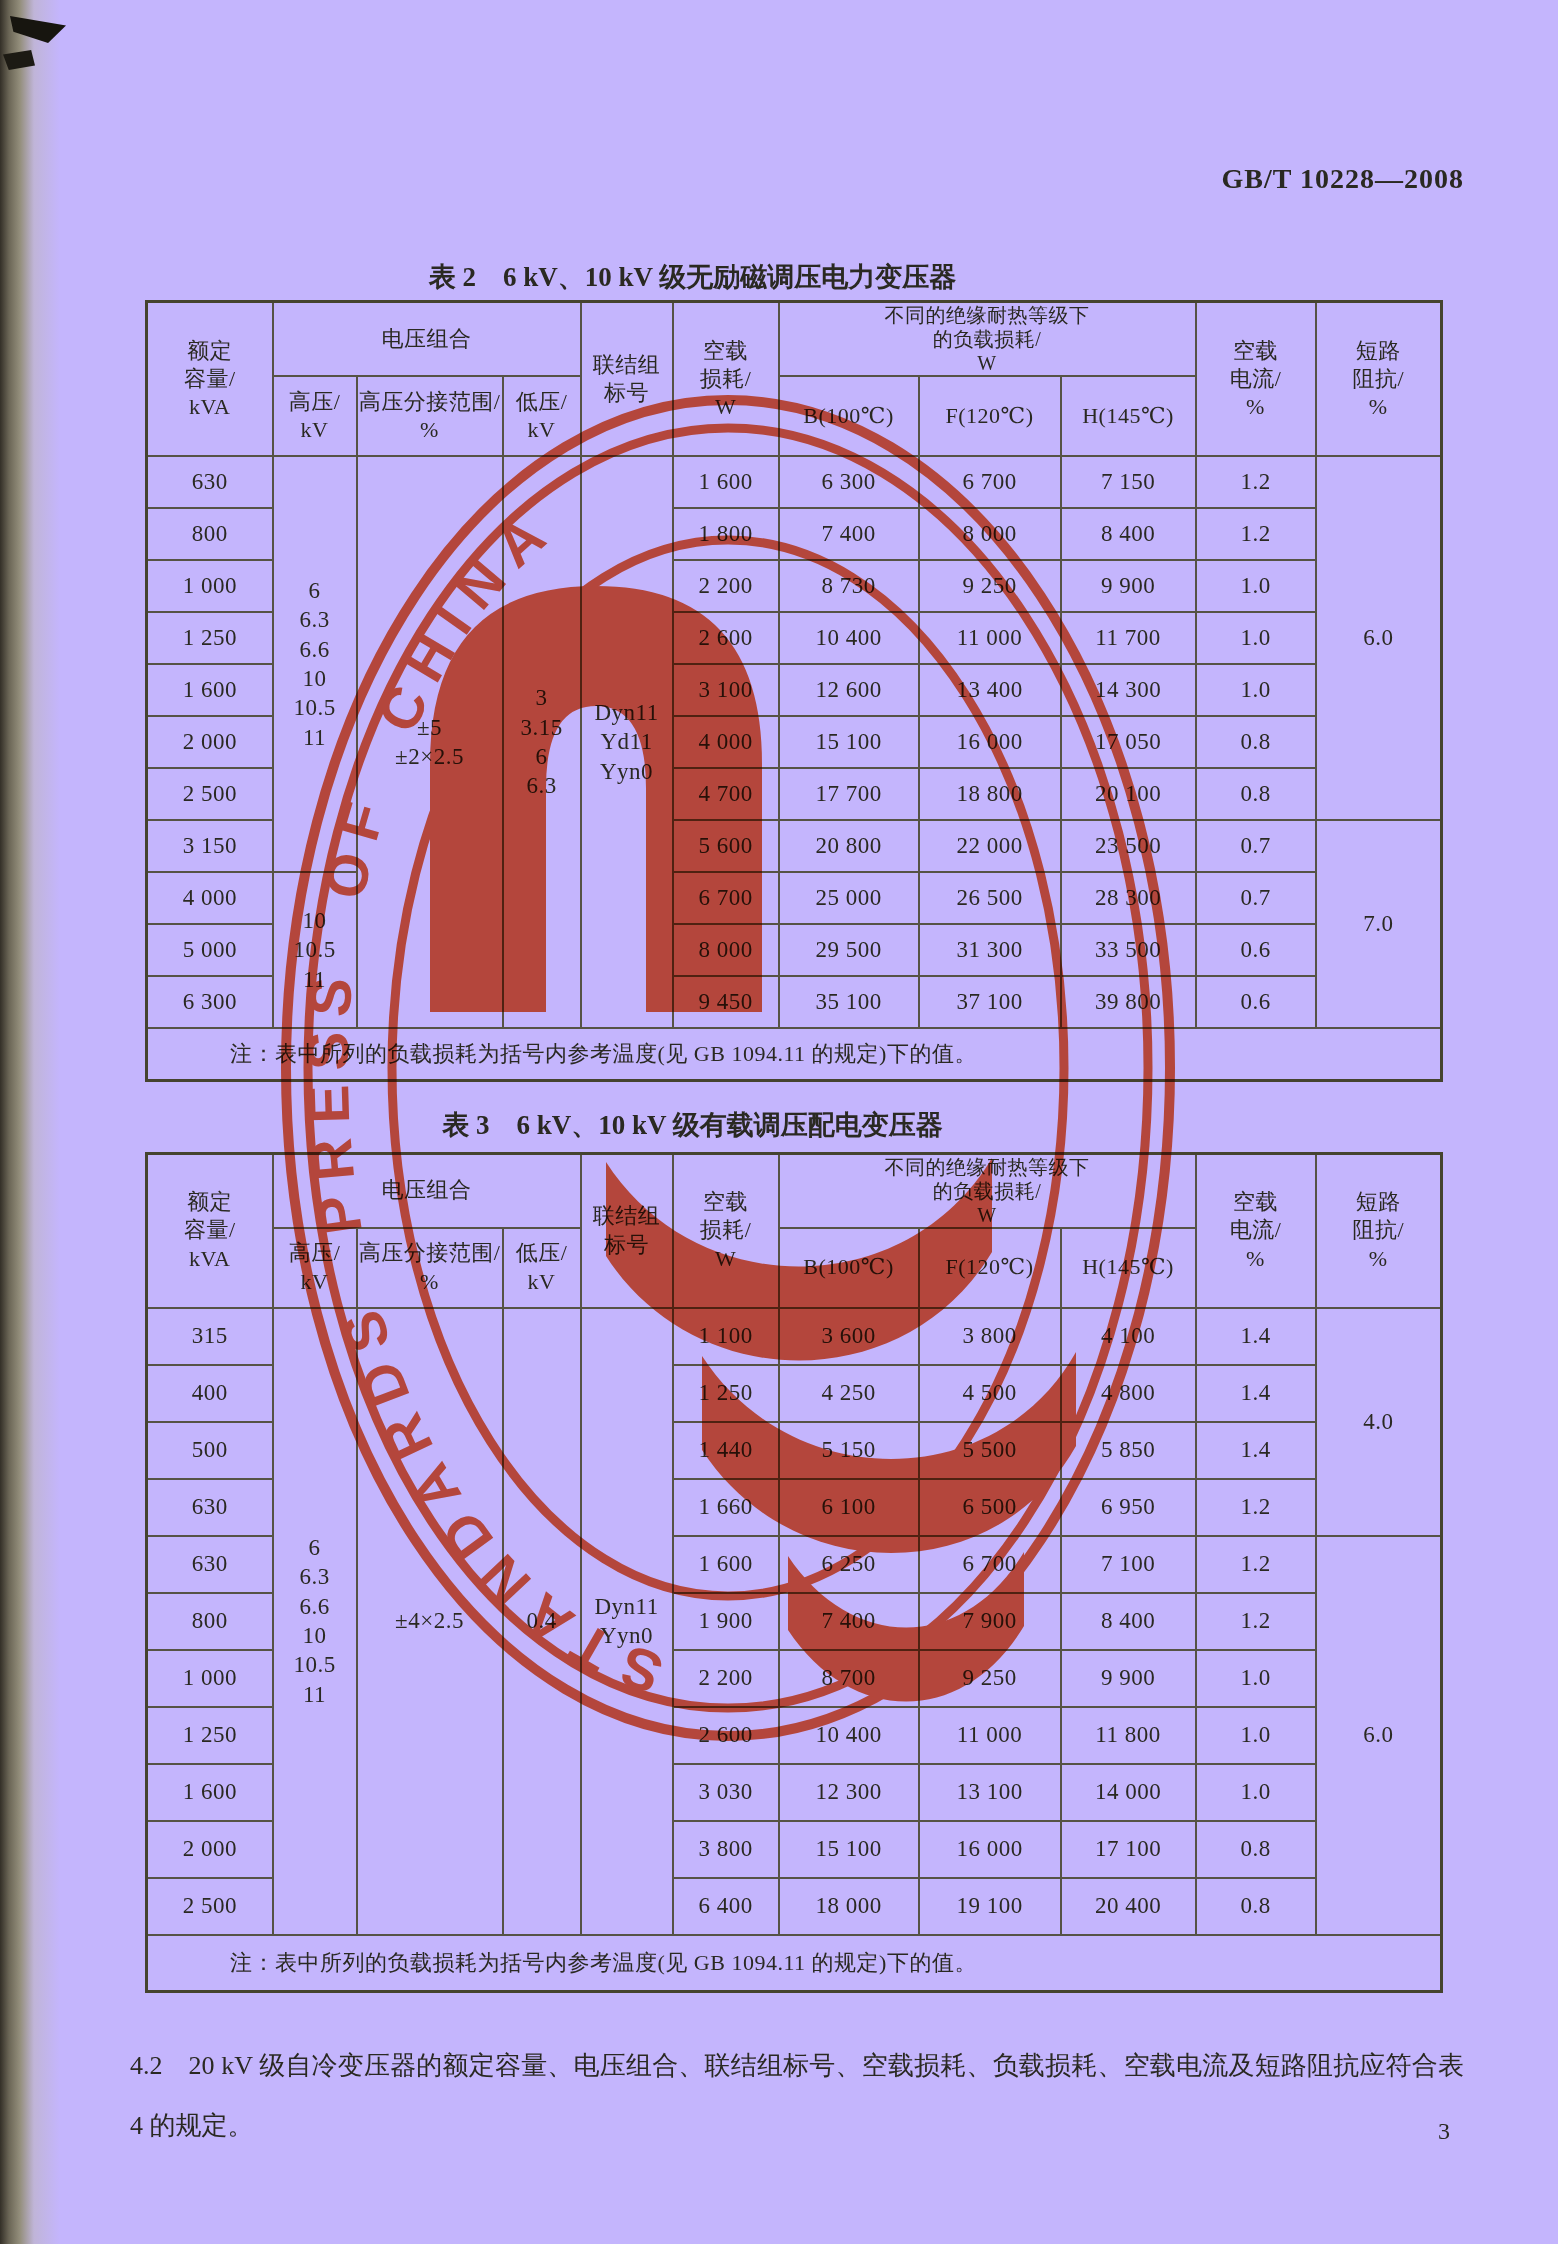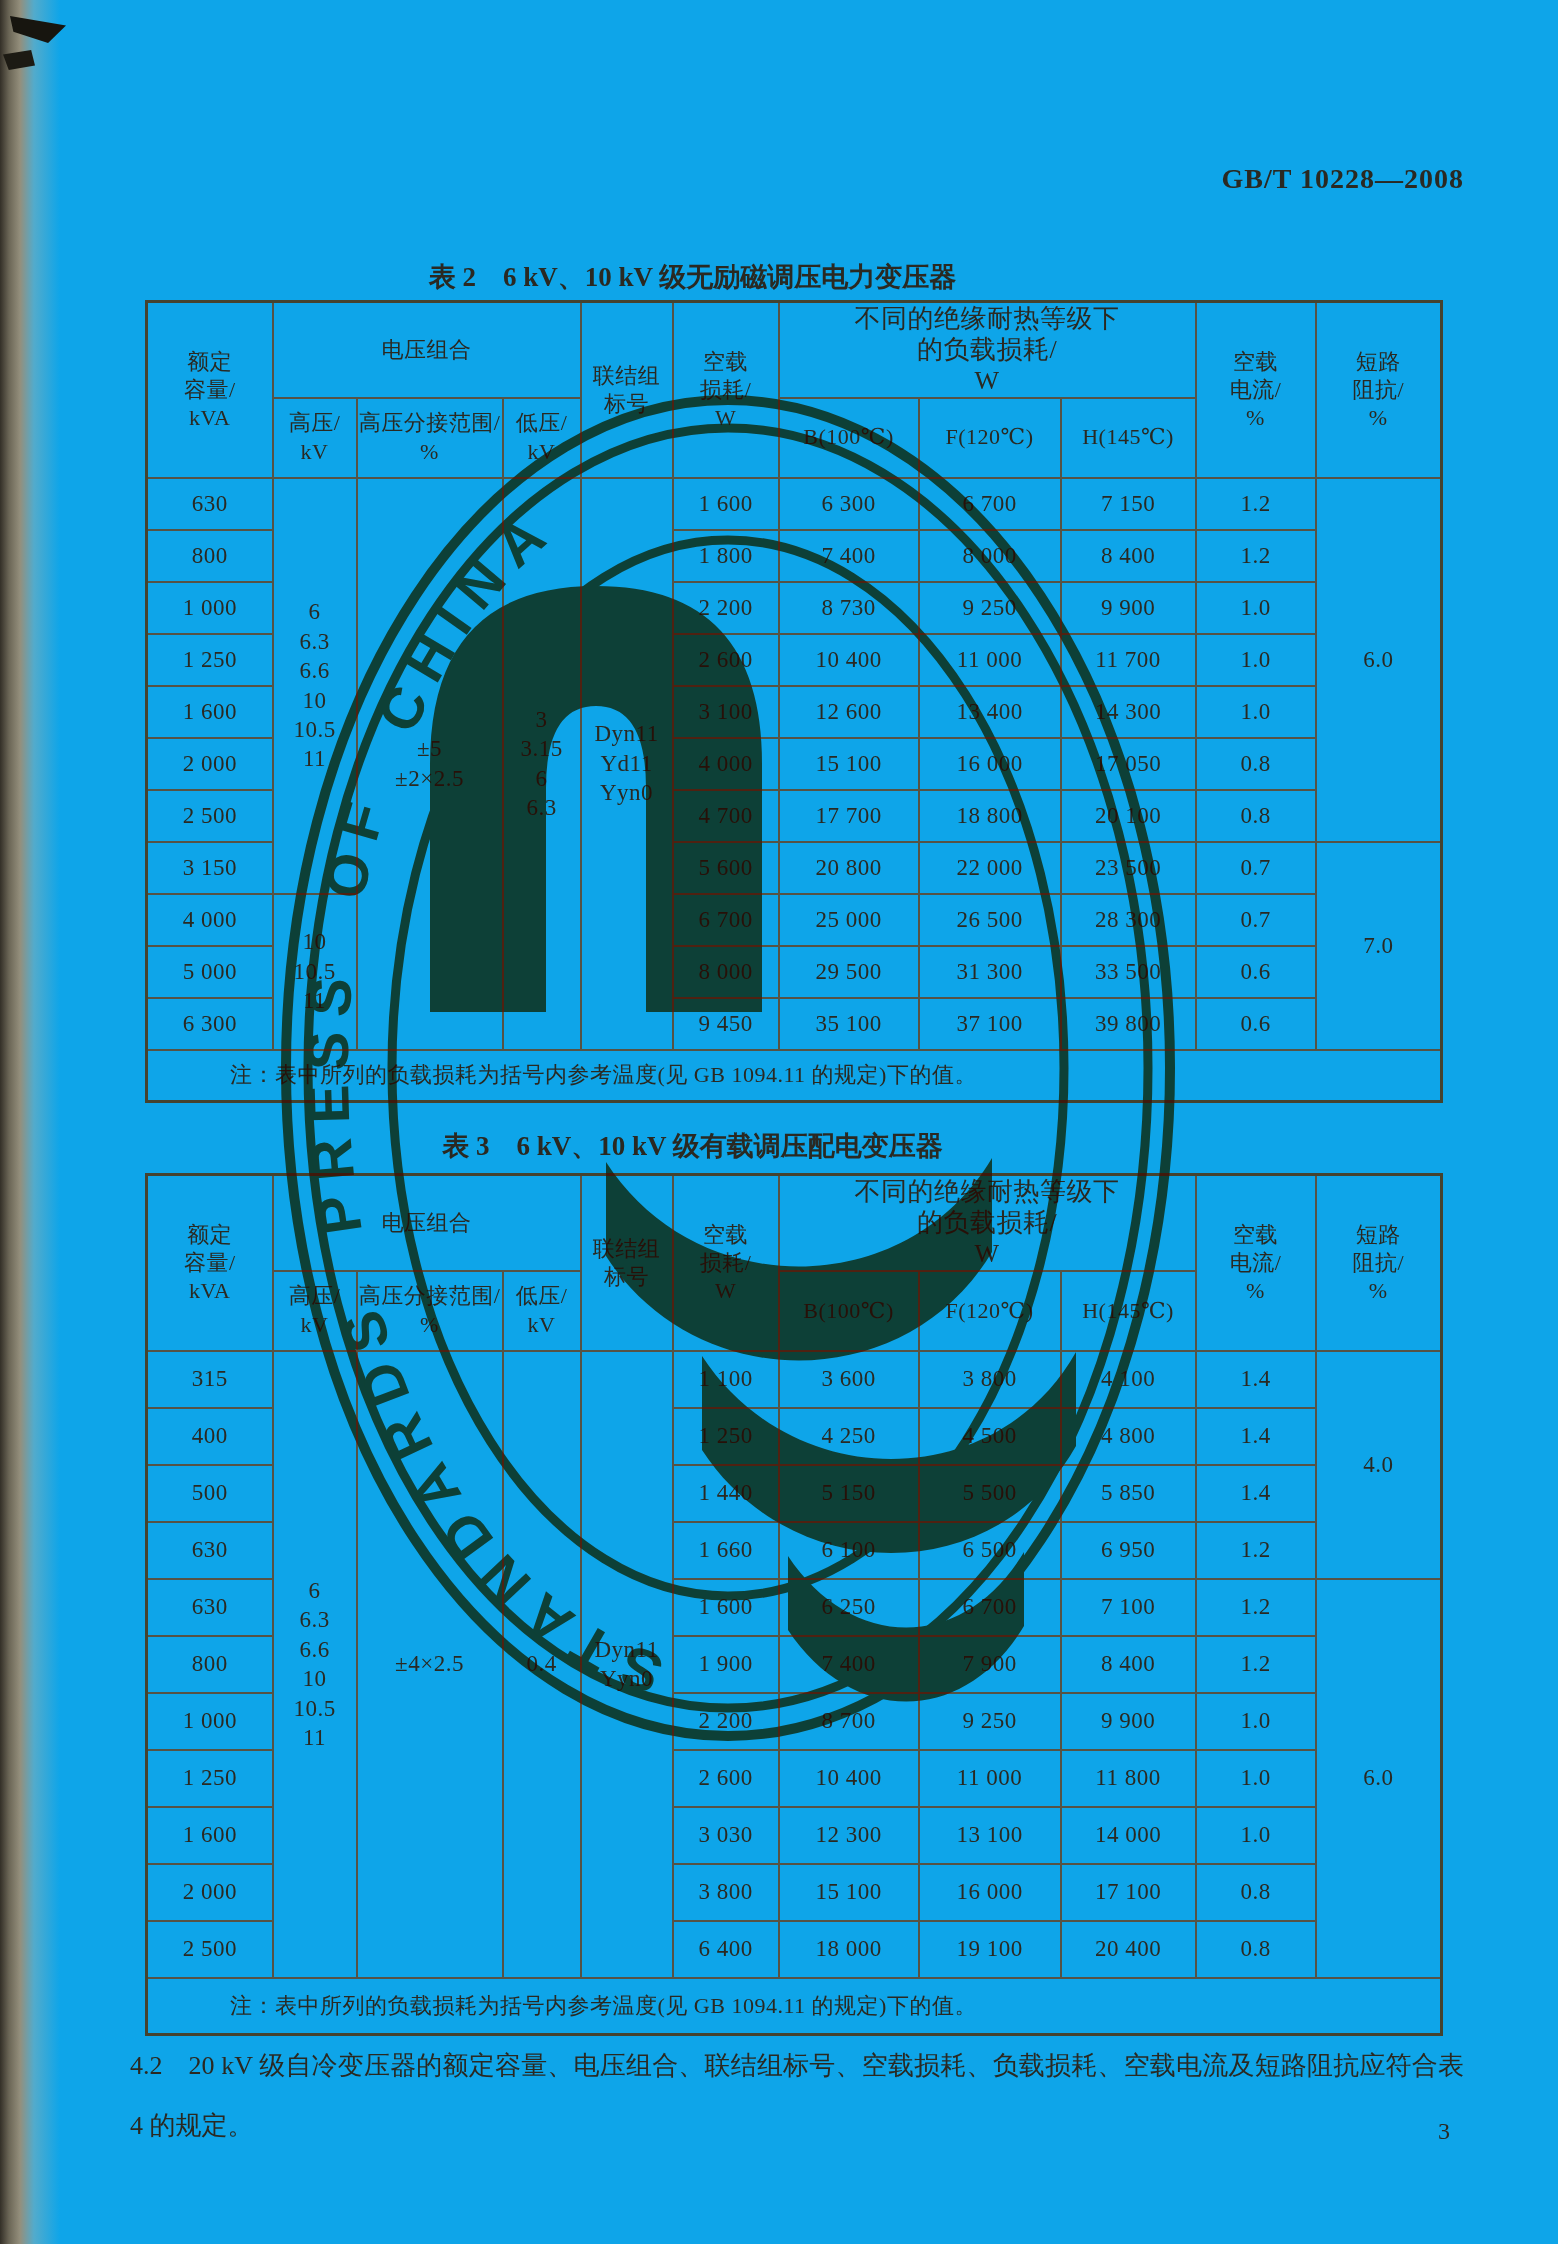--- a/index.html
+++ b/index.html
@@ -1,32 +1,32 @@
 <!DOCTYPE html>
 <html><head>
 <meta charset="utf-8">
 <style>
   html,body{margin:0;padding:0;background:#888;}
-  .page{position:relative;width:1558px;height:2244px;background:#0ea5e9;overflow:hidden;
+  .page{position:relative;width:1558px;height:2244px;background:#c4b5fd;overflow:hidden;
         font-family:"Liberation Serif","DejaVu Serif",serif;color:#2a2922;}
   .left-shade{position:absolute;left:0;top:0;bottom:0;width:62px;
       background:linear-gradient(90deg,#332f27 0px,#6b6656 9px,#948f7c 20px,rgba(185,180,160,.40) 34px,rgba(243,241,225,0) 60px);}
   .corner-mark-a{position:absolute;left:10px;top:16px;width:56px;height:27px;background:#17150f;
       clip-path:polygon(0 0,100% 35%,68% 100%,6% 58%);}
   .corner-mark-b{position:absolute;left:3px;top:50px;width:32px;height:20px;background:#1c1a13;
       clip-path:polygon(0 22%,88% 0,100% 78%,18% 100%);}
   .doc-code{position:absolute;top:163px;right:94px;font-size:28px;font-weight:bold;letter-spacing:1px;}
   .content{position:absolute;left:145px;top:260px;width:1095px;}
   .tbl-title{text-align:center;font-size:27px;font-weight:bold;height:40px;line-height:34px;}
   .tbl-title.t3{margin-top:26px;height:44px;}
   table.std-table{border-collapse:collapse;width:1295px;table-layout:fixed;border:3px solid #45432f;}
   .std-table th,.std-table td{border:2px solid #565345;text-align:center;vertical-align:middle;
       white-space:pre-line;padding:0;font-size:23px;font-weight:normal;line-height:1.28;letter-spacing:.5px;}
   .std-table th{font-size:22px;}
-  .std-table th.small{font-size:26px;line-height:1.2;}
+  .std-table th.small{font-size:20px;line-height:1.2;}
   .std-table thead tr.hr1{height:72px;}
   .std-table thead tr.hr2{height:80px;}
   #table2-mount tbody tr{height:52px;}
   #table3-mount tbody tr{height:57px;}
   .std-table td.note-cell{text-align:left;padding-left:82px;font-size:22px;height:46px;}
   .para{position:absolute;left:130px;top:2036px;width:1334px;font-size:26px;line-height:2.3;text-align:justify;}
   .para .no{font-weight:normal;margin-right:26px;}
   .page-num{position:absolute;left:1438px;top:2118px;font-size:24px;}
   svg.stamp{position:absolute;left:0;top:0;width:1558px;height:2244px;pointer-events:none;
       mix-blend-mode:multiply;opacity:.92;z-index:5;}

